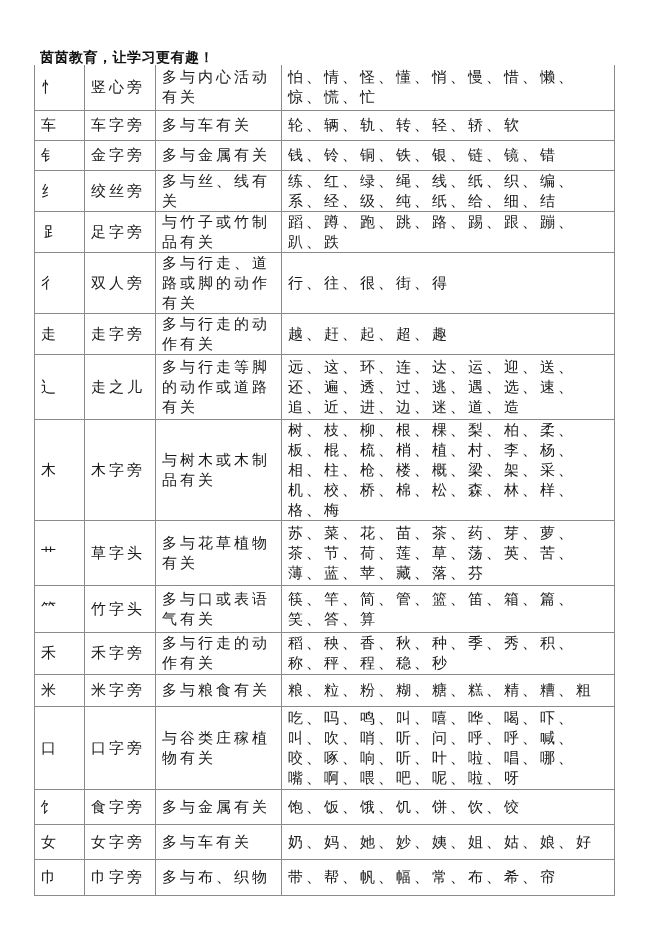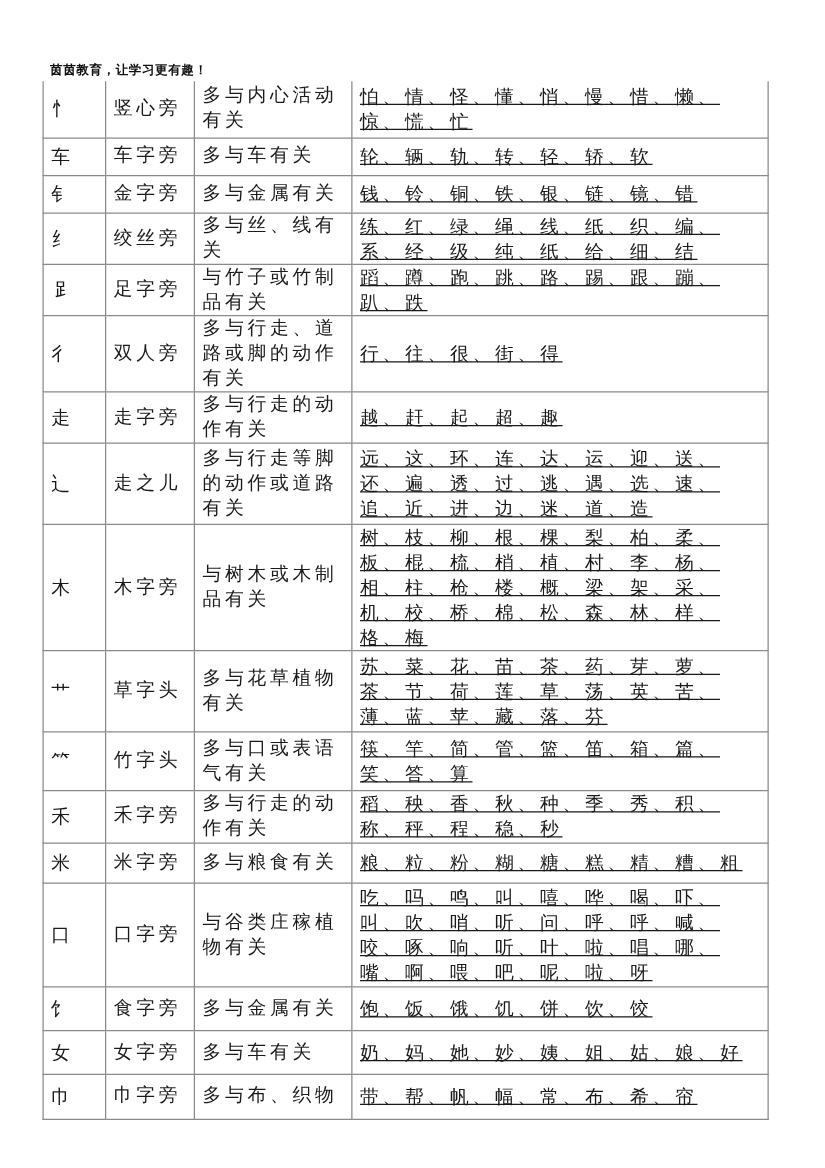--- a/index.html
+++ b/index.html
@@ -1,28 +1,28 @@
 <!DOCTYPE html>
 <html><head>
 <meta charset="utf-8">
 <style>
   html, body { margin: 0; padding: 0; background: #ffffff; }
   body { width: 660px; height: 934px; position: relative; overflow: hidden;
          font-family: "DejaVu Serif", "Liberation Serif", serif; color: #1a1a1a; }
-  .header { position: absolute; left: 40px; top: 49px; font-size: 10px; font-weight: bold;
+  .header { position: absolute; left: 40px; top: 49px; font-size: 14px; font-weight: bold;
             letter-spacing: 0.5px; color: #111; }
   table.radicals { position: absolute; left: 34px; top: 65px; width: 581px;
                    border-collapse: collapse; table-layout: fixed; }
   table.radicals td { border: 1px solid #8a8a8a; padding: 0 6px; vertical-align: middle;
                       font-size: 15px; line-height: 20px; letter-spacing: 3px; }
   table.radicals tr:first-child td { border-top: none; }
   td.c-radical { width: 37px; font-size: 15px; }
   td.c-name { width: 58px; font-family: Liberation Serif, serif; }
   td.c-meaning { width: 113px; letter-spacing: 3px; font-family: Liberation Serif, serif; }
-  td.c-examples { letter-spacing: 1px; word-spacing: 2px; text-decoration: underline; }
+  td.c-examples { letter-spacing: 1px; word-spacing: 2px; }
   .ex { white-space: normal; }
 </style>
 </head>
 <body>
 
 <div class="header">茵茵教育，让学习更有趣！</div>
 
 <table class="radicals">
   <tbody id="rows">
       <tr style="height: 45px;">

